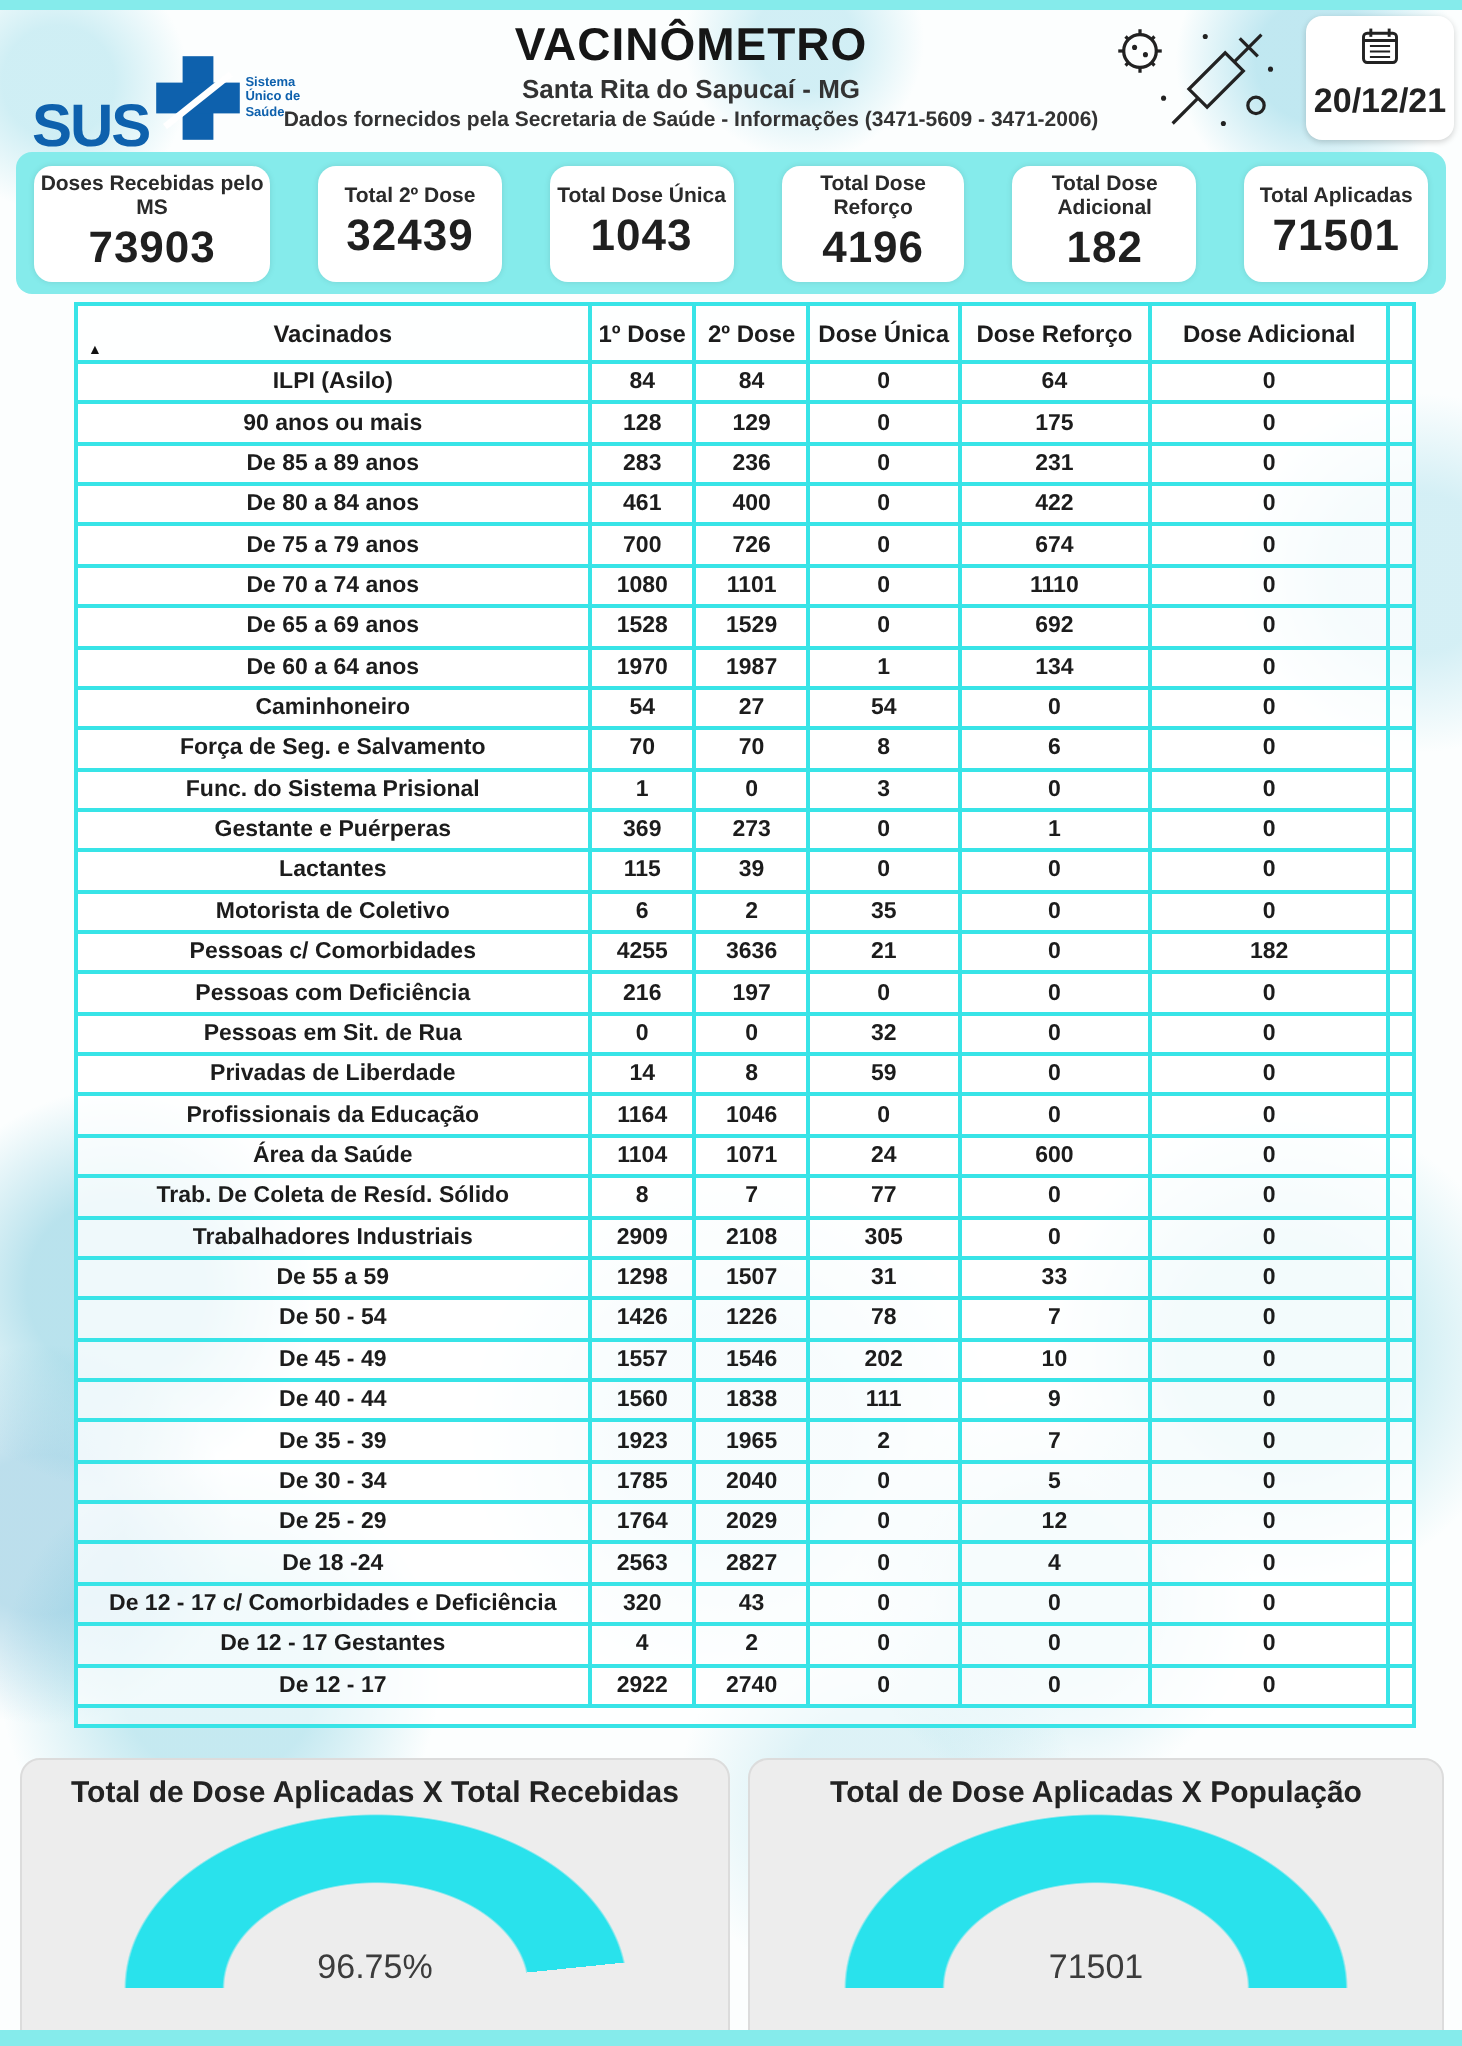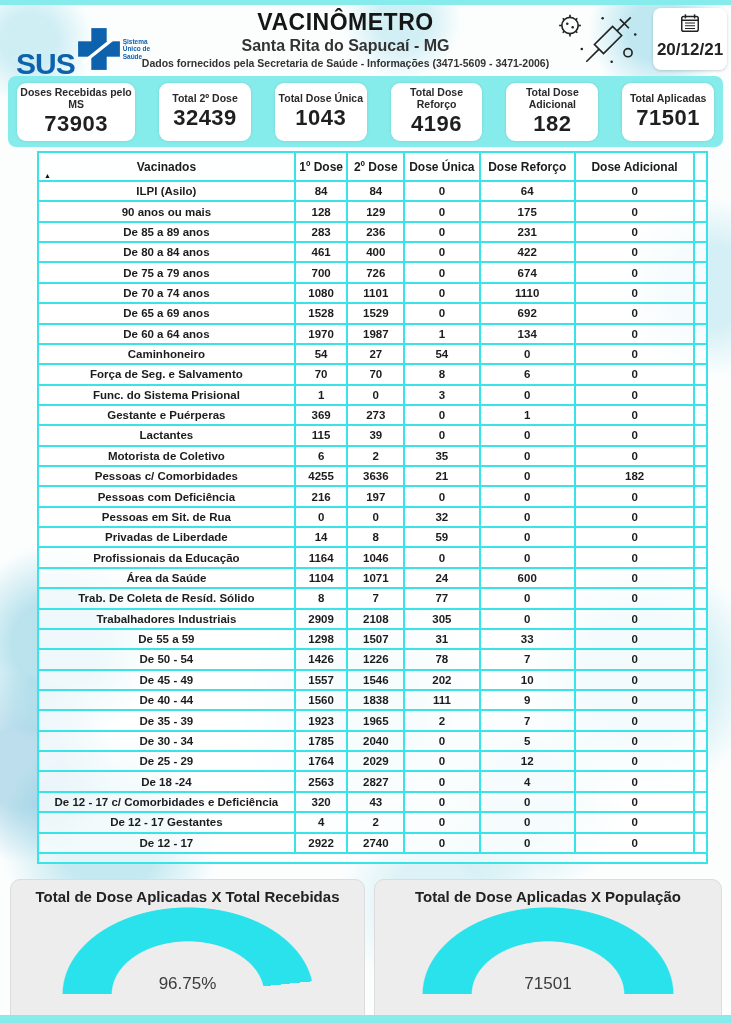--- a/index.html
+++ b/index.html
@@ -31,21 +31,21 @@
   .strip.bottom{bottom:0;height:8px;}
 
   
   .header{position:absolute;left:0;top:5px;width:100%;height:68px;z-index:1;}
   .logo{position:absolute;left:16px;top:12px;display:flex;align-items:center;}
   .sus-text{font-size:30px;font-weight:800;color:var(--sus);letter-spacing:-1px;margin-top:30px;}
   .sus-cross{width:44px;height:44px;margin-left:2px;}
   .sus-sub{font-size:6.5px;font-weight:700;color:var(--sus);line-height:1.15;margin-left:2px;width:32px;}
   .title-block{position:absolute;left:140px;right:180px;top:4px;text-align:center;}
   .title{font-size:23px;font-weight:800;letter-spacing:.5px;color:#161616;}
-  .subtitle{font-size:16px;font-weight:600;color:#333;margin-top:1px;}
+  .subtitle{font-size:13px;font-weight:600;color:#333;margin-top:1px;}
   .info{font-size:10.5px;font-weight:600;color:#333;margin-top:2px;}
   .syringe-wrap{position:absolute;right:86px;top:6px;width:92px;height:58px;}
   .date-card{position:absolute;right:4px;top:3px;width:74px;height:62px;background:#fff;border-radius:8px;
              box-shadow:0 1px 3px rgba(0,0,0,.18);text-align:center;padding-top:4px;box-sizing:border-box;}
   .date-text{font-size:17px;font-weight:700;margin-top:2px;color:#222;}
 
   
   .band{position:absolute;left:8px;top:76px;width:715px;height:71px;background:var(--band);border-radius:8px;
         display:flex;align-items:center;gap:24px;padding:0 9px;box-sizing:border-box;z-index:1;}
   .kpi{flex:1;background:#fff;border-radius:9px;height:58px;display:flex;flex-direction:column;

